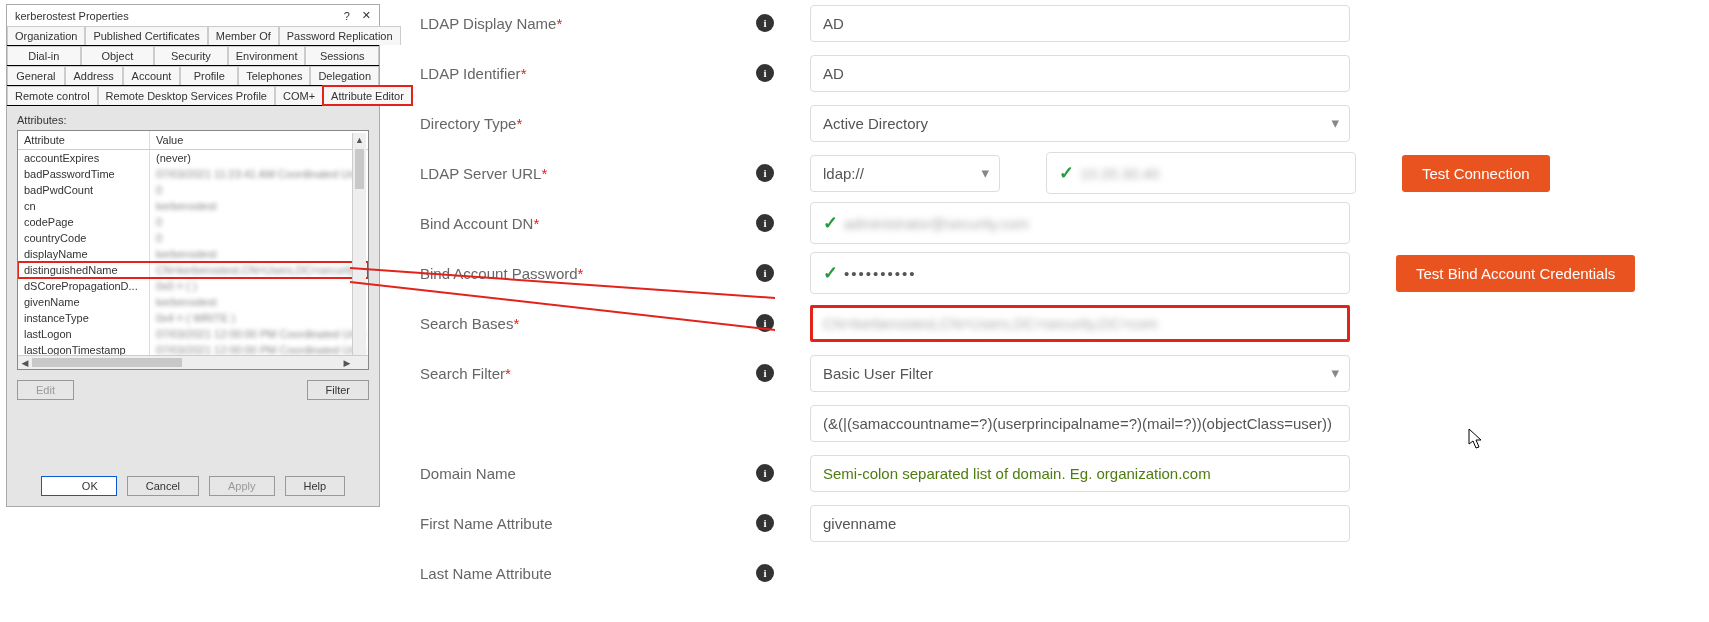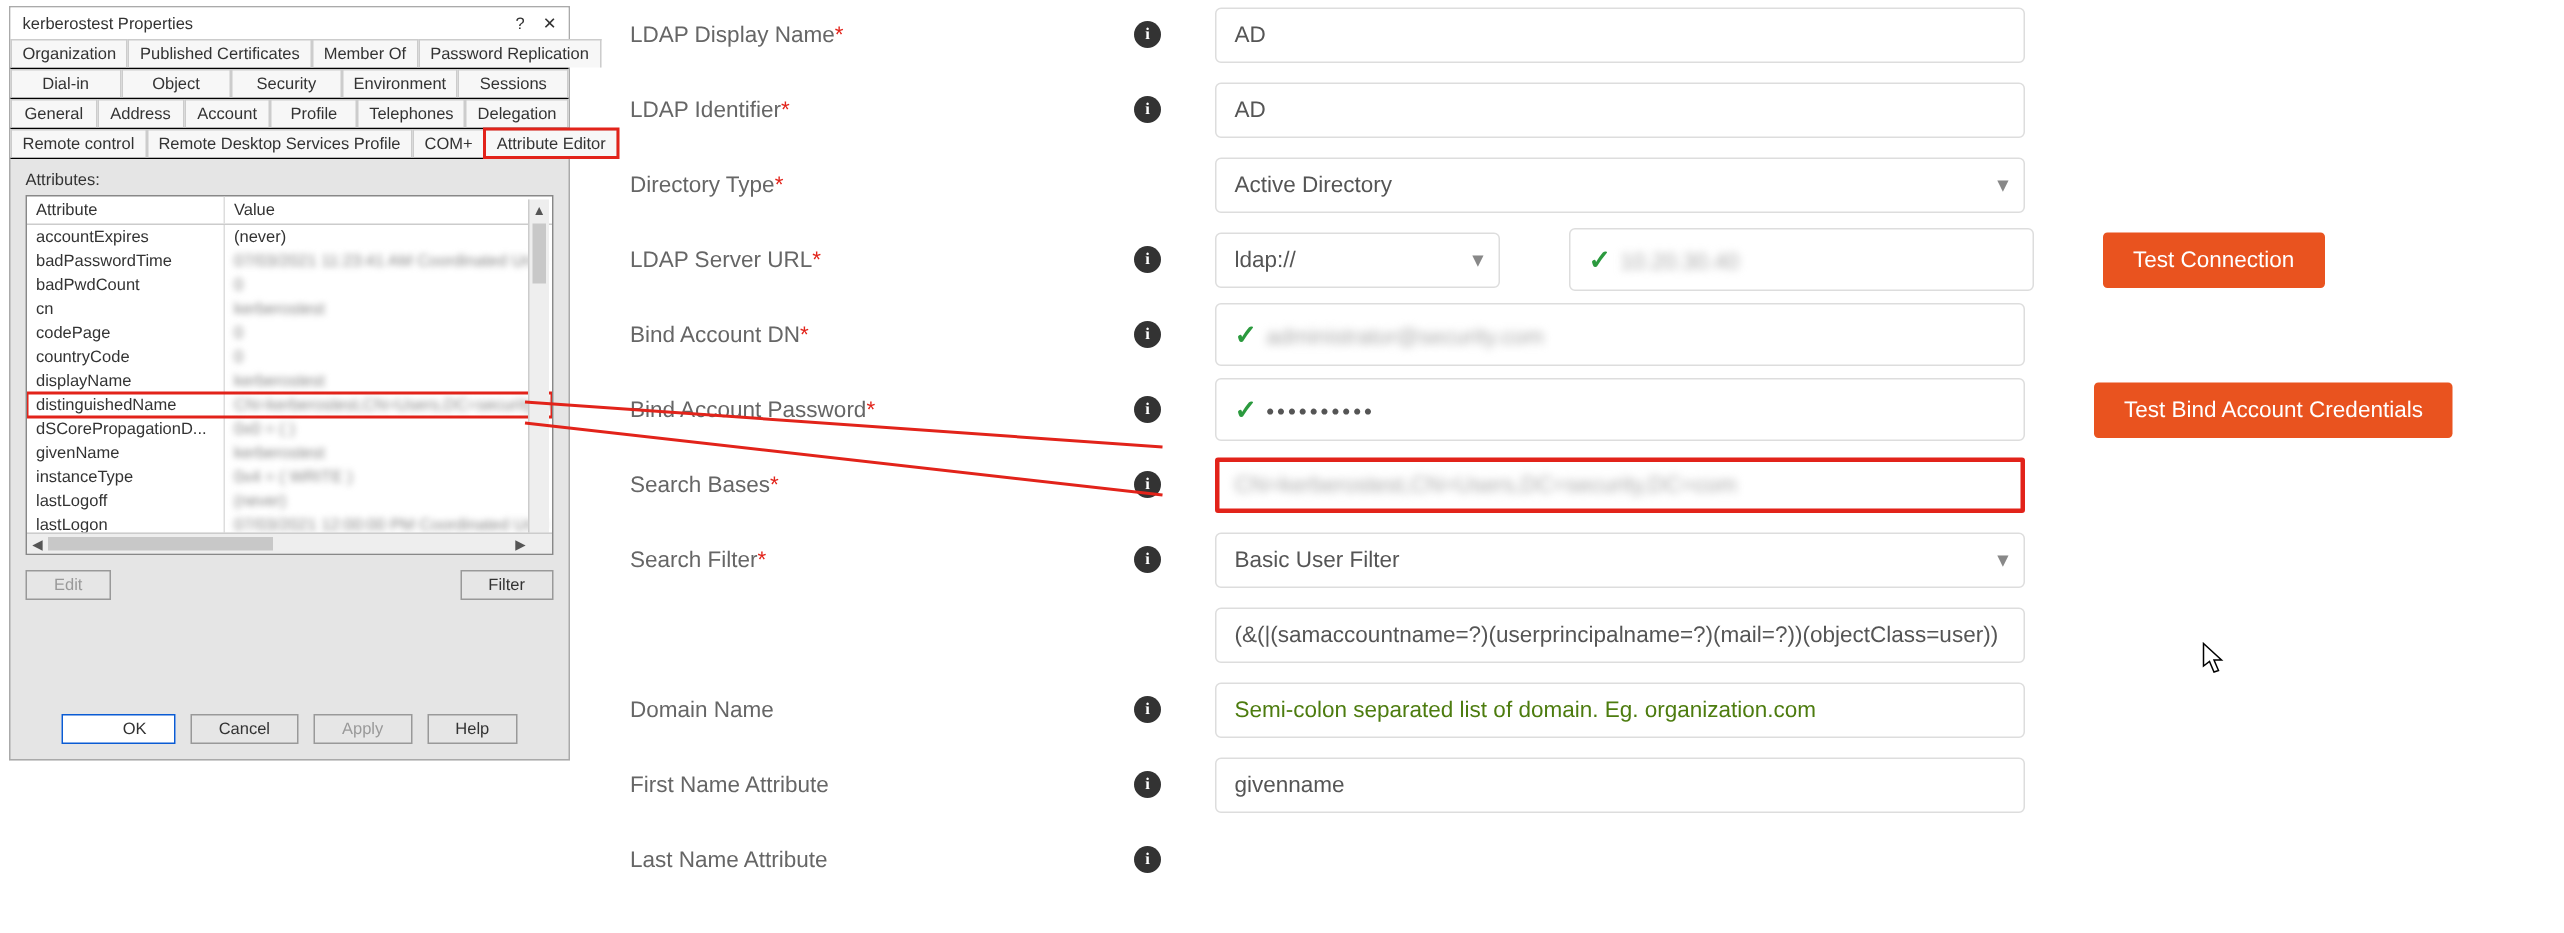--- a/index.html
+++ b/index.html
@@ -151,24 +151,20 @@
           </div>
           <div class="attr-row">
             <div class="col-attr">givenName</div>
             <div class="col-val">kerberostest</div>
           </div>
           <div class="attr-row">
             <div class="col-attr">instanceType</div>
             <div class="col-val">0x4 = ( WRITE )</div>
           </div>
           <div class="attr-row">
-            <div class="col-attr">lastLogoff</div>
-            <div class="col-val">(never)</div>
-          </div>
-          <div class="attr-row">
             <div class="col-attr">lastLogon</div>
             <div class="col-val">07/03/2021 12:00:00 PM Coordinated Univ</div>
           </div>
           <div class="attr-row">
             <div class="col-attr">lastLogonTimestamp</div>
             <div class="col-val">07/03/2021 12:00:00 PM Coordinated Univ</div>
           </div>
         </div>
       <div class="scroll-ind">
         <div class="up">▲</div>

